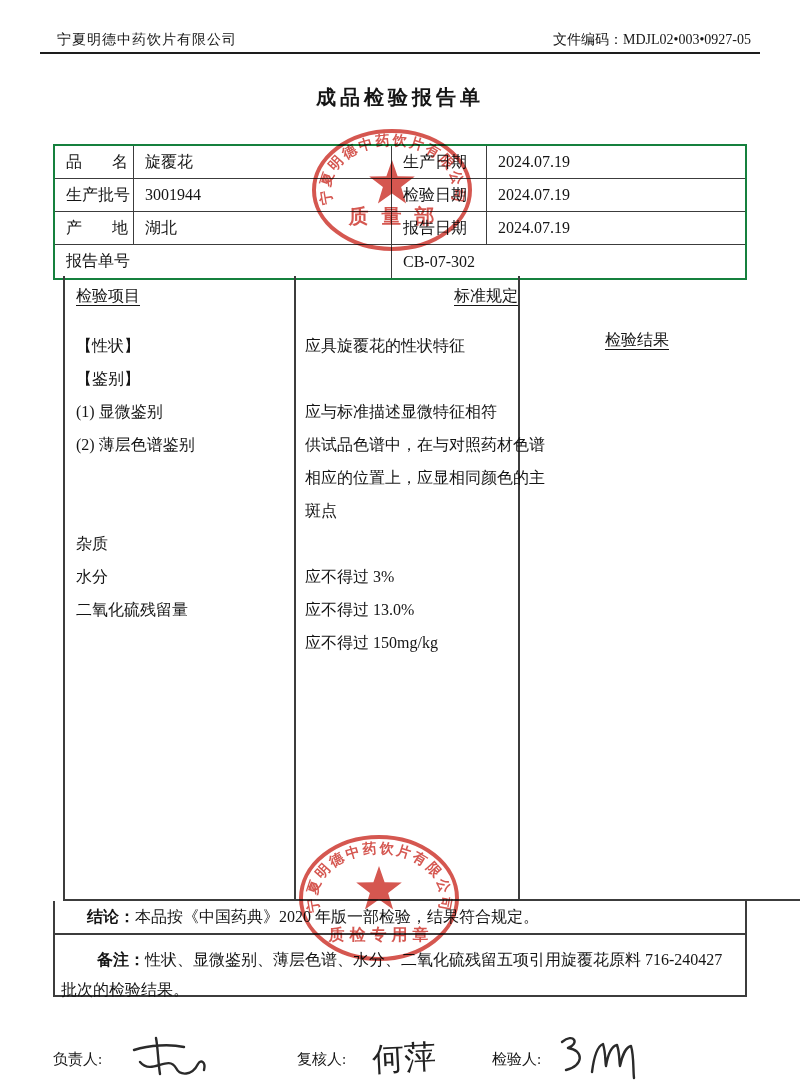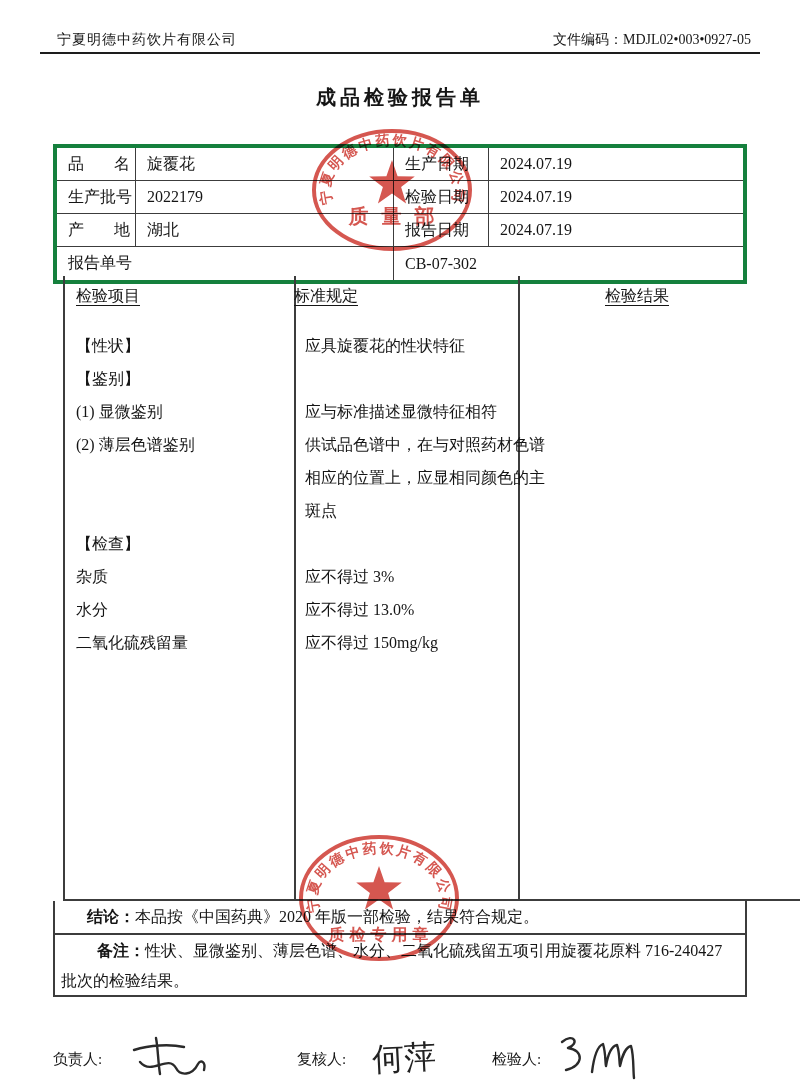--- a/index.html
+++ b/index.html
@@ -10,57 +10,57 @@
   
   .hdr-company{position:absolute;left:57px;top:31px;font-size:14px;letter-spacing:1px;}
   .hdr-code{position:absolute;right:49px;top:31px;font-size:14px;margin-left:12px;}
   .hdr-rule{position:absolute;left:40px;right:40px;top:52px;height:2px;background:#1d1d1d;}
   
   .title{position:absolute;left:0;top:84px;width:100%;text-align:center;
     font-size:20px;font-weight:bold;letter-spacing:4px;}
   
   .info-table{
     position:absolute;left:53px;top:144px;width:694px;box-sizing:border-box;
-    border:4px solid #15803d;display:grid;
+    border:2px solid #15803d;display:grid;
     grid-template-columns:78px 258px 95px 1fr;grid-auto-rows:33px;
     font-size:16px;
   }
   .info-table .c{display:flex;align-items:center;padding-left:11px;box-sizing:border-box;
     border-bottom:1.5px solid #3c3c3c;white-space:nowrap;}
   .info-table .bl{border-left:1.5px solid #3c3c3c;}
   .info-table .last{border-bottom:none;}
   .spread{display:inline-block;width:62px;text-align:justify;text-align-last:justify;}
   .span2a{grid-column:1 / 3;}
   .span2b{grid-column:3 / 5;}
   
   .result-table{
     position:absolute;left:63px;top:276px;width:761px;height:625px;box-sizing:border-box;
     border:2px solid #3c3c3c;border-top:none;font-size:16px;
   }
   .vdiv{position:absolute;top:0;bottom:0;width:1.5px;background:#3c3c3c;}
   .vdiv1{left:229px;} .vdiv2{left:453px;}
   .rt-h{position:absolute;top:10px;text-decoration:underline;text-underline-offset:4px;}
   .rt-h1{left:11px;}
-  .rt-h2{left:229px;width:224px;text-align:left;}
-  .rt-h3{left:453px;width:238px;text-align:center;}
+  .rt-h2{left:229px;width:224px;text-align:right;}
+  .rt-h3{left:453px;width:238px;text-align:center;margin-top:44px;}
   .rt-col{position:absolute;top:53px;}
   .rt-col .line{height:33px;line-height:33px;white-space:nowrap;overflow:visible;}
   .rt-c1{left:11px;width:210px;}
   .rt-c2{left:240px;width:208px;}
   .rt-c3{left:464px;width:222px;}
   
   .concl-row{
     position:absolute;left:53px;top:901px;width:694px;height:34px;box-sizing:border-box;
     border:2px solid #3c3c3c;border-top:none;display:flex;align-items:center;
     padding-left:32px;font-size:16px;white-space:nowrap;
   }
   .remark-row{
     position:absolute;left:53px;top:935px;width:694px;height:62px;box-sizing:border-box;
     border:2px solid #3c3c3c;border-top:none;font-size:16px;line-height:30px;
-    padding:1px 6px 0 6px;
+    padding:10px 6px 0 6px;
   }
   .remark-l1{padding-left:36px;white-space:nowrap;}
   .b{font-weight:bold;}
   
   .sig-row{position:absolute;left:0;top:1028px;width:800px;height:60px;}
   .sig-label{position:absolute;top:22px;font-size:15px;}
   .sig-lab1{left:53px;} .sig-lab2{left:297px;} .sig-lab3{left:492px;}
   .sig-svg{position:absolute;}
   .sig1{left:118px;top:4px;} .sig2{left:360px;top:0px;} .sig3{left:548px;top:2px;}
   .sig-stroke{fill:none;stroke:#2a2a2a;stroke-width:2.4;stroke-linecap:round;stroke-linejoin:round;}
@@ -92,21 +92,21 @@
     <div class="c">
         <span class="spread">品名</span>
       </div>
     <div class="c bl">旋覆花</div>
     <div class="c bl">生产日期</div>
     <div class="c bl">2024.07.19</div>
 
     <div class="c">
         <span class="spread">生产批号</span>
       </div>
-    <div class="c bl">2022179</div>
+    <div class="c bl">3001944</div>
     <div class="c bl">检验日期</div>
     <div class="c bl">2024.07.19</div>
 
     <div class="c">
         <span class="spread">产地</span>
       </div>
     <div class="c bl">湖北</div>
     <div class="c bl">报告日期</div>
     <div class="c bl">2024.07.19</div>
 
@@ -122,21 +122,20 @@
     <div class="rt-h rt-h2">标准规定</div>
     <div class="rt-h rt-h3">检验结果</div>
 
     <div class="rt-col rt-c1">
       <div class="line">【性状】</div>
       <div class="line">【鉴别】</div>
       <div class="line">(1) 显微鉴别</div>
       <div class="line">(2) 薄层色谱鉴别</div>
       <div class="line"></div>
       <div class="line"></div>
-      <div class="line">【检查】</div>
       <div class="line">杂质</div>
       <div class="line">水分</div>
       <div class="line">二氧化硫残留量</div>
     </div>
     <div class="rt-col rt-c2">
       <div class="line">应具旋覆花的性状特征</div>
       <div class="line"></div>
       <div class="line">应与标准描述显微特征相符</div>
       <div class="line">供试品色谱中，在与对照药材色谱</div>
       <div class="line">相应的位置上，应显相同颜色的主</div>

